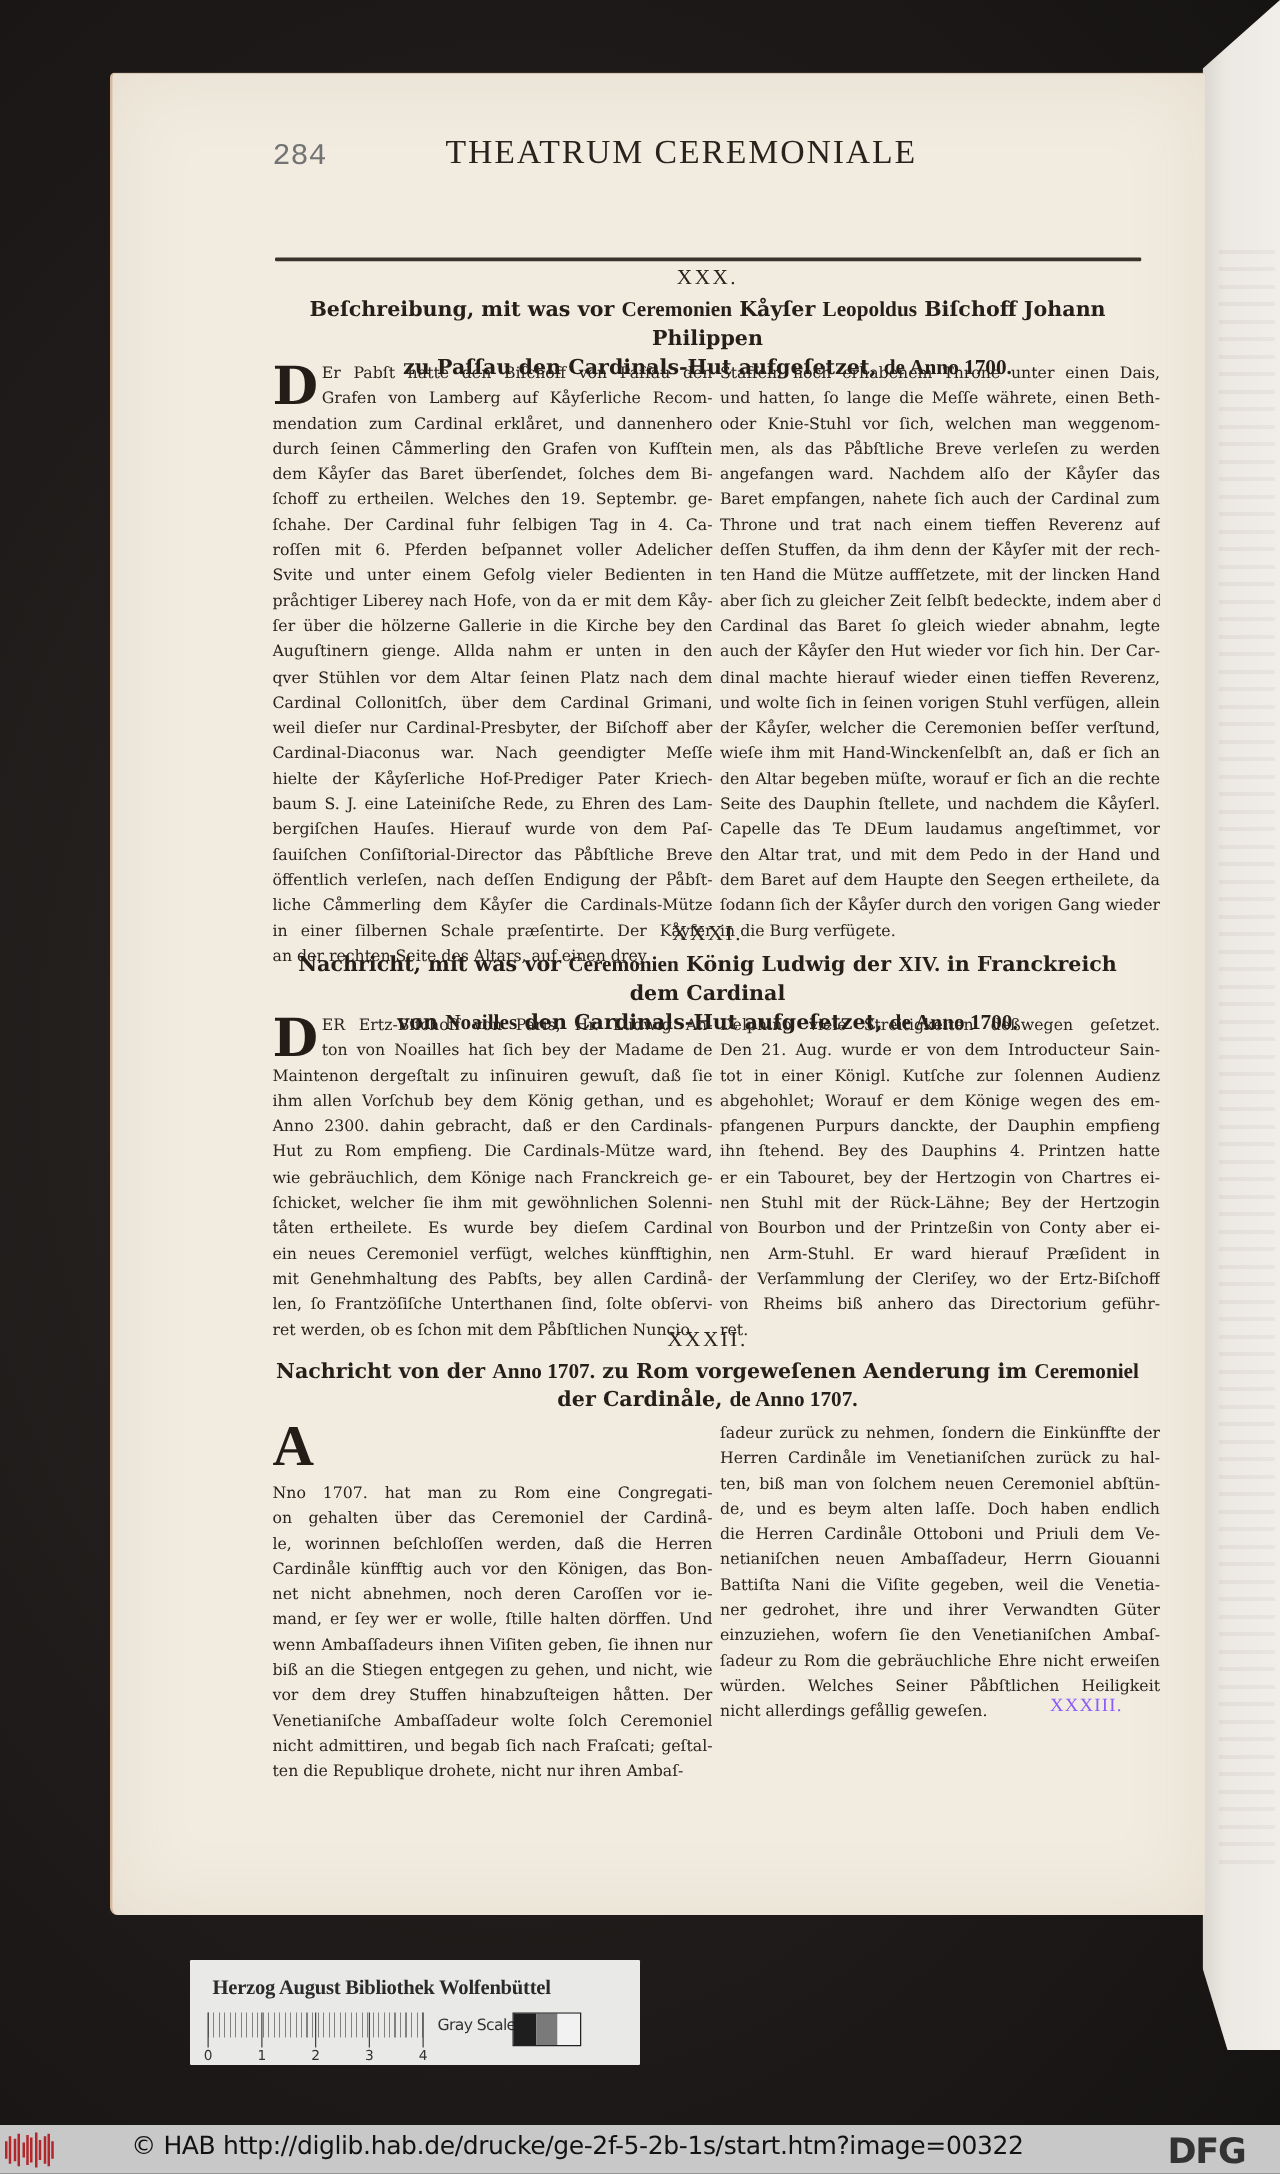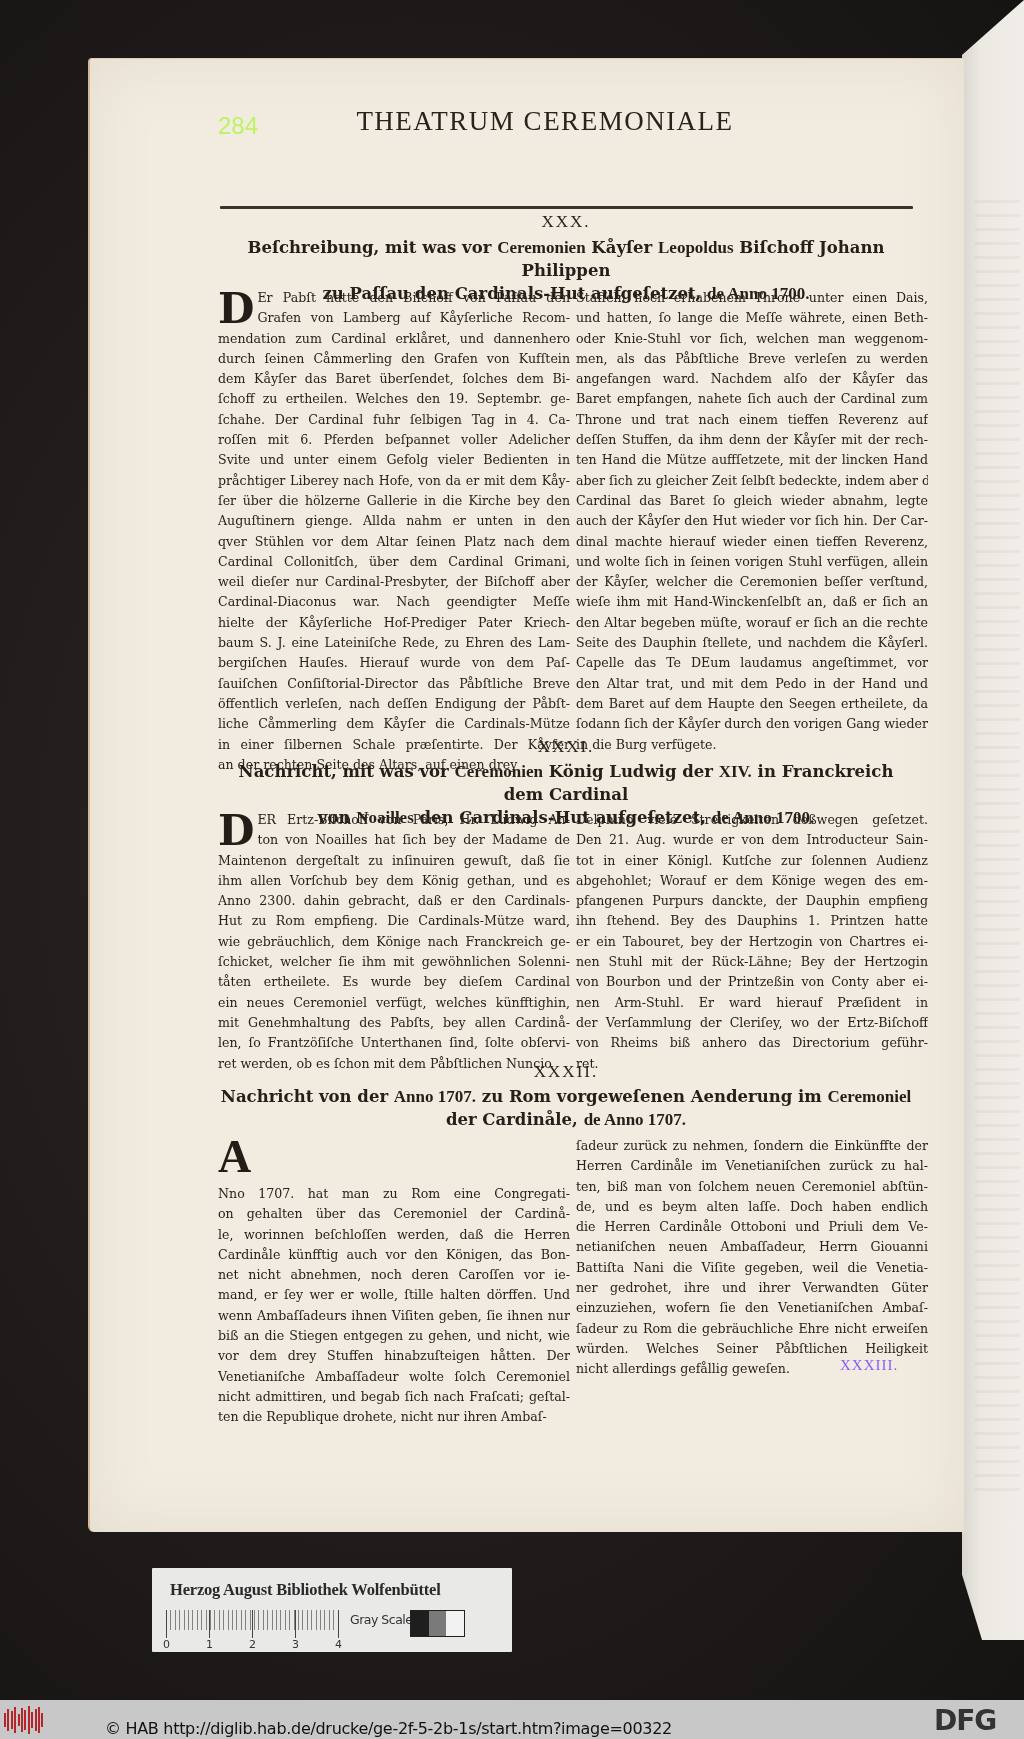--- a/index.html
+++ b/index.html
@@ -30,21 +30,21 @@
     border-left: 2px solid #d8b89a;
     border-top: 1px solid #e2cdb5;
     border-radius: 4px 2px 2px 6px;
     box-shadow: inset 0 0 60px rgba(180,160,130,0.18);
   }
 
   .running-head {
     position: absolute; left: 130px; top: 112px; width: 790px; height: 40px;
   }
   .page-number {
-    position: absolute; left: 88px; top: 0; font-size: 24px; font-family: Liberation Sans, sans-serif; color: #bef264;
+    position: absolute; left: 88px; top: 0; font-size: 24px; font-family: Liberation Mono, monospace; color: #737373;
   }
   .running-title {
     position: absolute; left: 0; right: 0; top: -6px; text-align: center;
     font-family: "Liberation Serif", serif; font-size: 27px; letter-spacing: 1.5px; color: #2a221c;
     padding-left: 40px;
   }
   .head-rule {
     position: absolute; left: 220px; top: 206px; width: 693px; height: 3px;
     background: #3b322b; border-radius: 1px;
   }
@@ -96,21 +96,21 @@
   .gray-scale { position: absolute; left: 258px; top: 42px; width: 55px; height: 27px; border: 1px solid #222; display: flex; }
   .gray-scale span { flex: 1; }
 
   .footer-bar {
     position: absolute; left: 0; top: 1700px; width: 1024px; height: 39px;
     background: #c8c8c8; display: flex; align-items: center;
   }
   .hab-logo { position: absolute; left: 4px; top: 6px; width: 42px; height: 28px; }
   .hab-logo i { position: absolute; bottom: 0; width: 2px; background: #b3262b; }
   .footer-text {
-    position: absolute; left: 105px; top: 19px; font-family: "DejaVu Sans", sans-serif; font-size: 16px; color: #111; letter-spacing: -0.3px;
+    position: absolute; left: 105px; top: 4px; font-family: "DejaVu Sans", sans-serif; font-size: 20px; color: #111; letter-spacing: -0.3px;
   }
   .dfg-logo {
     position: absolute; left: 934px; top: 4px; font-family: "DejaVu Sans", sans-serif; font-weight: bold; font-size: 28px; color: #333; letter-spacing: -1px;
   }
 </style>
 </head>
 <body>
 
 <div class="backdrop"></div>
 <div class="next-page"></div>
@@ -212,21 +212,21 @@
     <span class="line">mit Genehmhaltung des Pabſts, bey allen Cardinå-</span>
     <span class="line">len, ſo Frantzöſiſche Unterthanen ſind, ſolte obſervi-</span>
     <span class="line last">ret werden, ob es ſchon mit dem Påbſtlichen Nuncio</span>
   </div>
 <div class="col" id="s1r" style="left:576px; top:810px;">
     <span class="line">Delphino viele Streitigkeiten deßwegen geſetzet.</span>
     <span class="line">Den 21. Aug. wurde er von dem Introducteur Sain-</span>
     <span class="line">tot in einer Königl. Kutſche zur ſolennen Audienz</span>
     <span class="line">abgehohlet; Worauf er dem Könige wegen des em-</span>
     <span class="line">pfangenen Purpurs danckte, der Dauphin empfieng</span>
-    <span class="line">ihn ſtehend. Bey des Dauphins 1. Printzen hatte</span>
+    <span class="line">ihn ſtehend. Bey des Dauphins 4. Printzen hatte</span>
     <span class="line">er ein Tabouret, bey der Hertzogin von Chartres ei-</span>
     <span class="line">nen Stuhl mit der Rück-Lähne; Bey der Hertzogin</span>
     <span class="line">von Bourbon und der Printzeßin von Conty aber ei-</span>
     <span class="line">nen Arm-Stuhl. Er ward hierauf Præſident in</span>
     <span class="line">der Verſammlung der Cleriſey, wo der Ertz-Biſchoff</span>
     <span class="line">von Rheims biß anhero das Directorium geführ-</span>
     <span class="line last">ret.</span>
   </div>
 
 <div class="section-num" style="top:1062px;">XXXII.</div>

